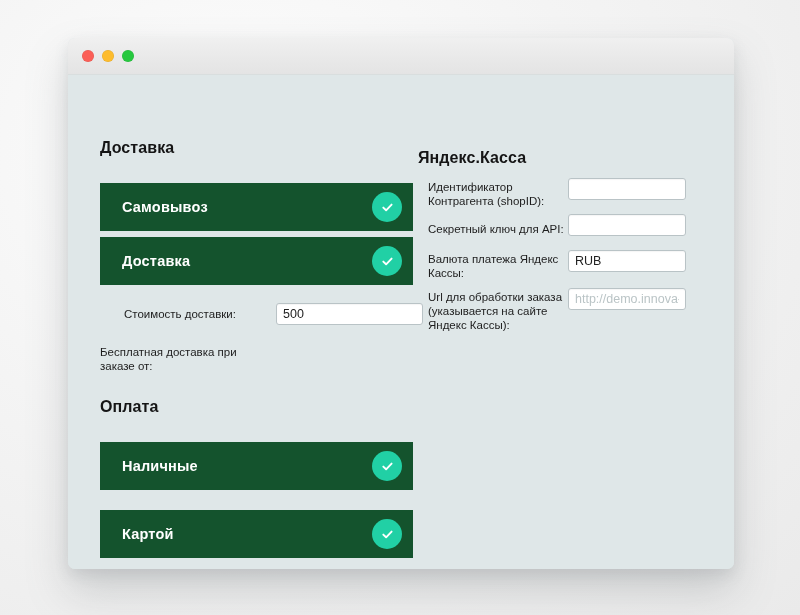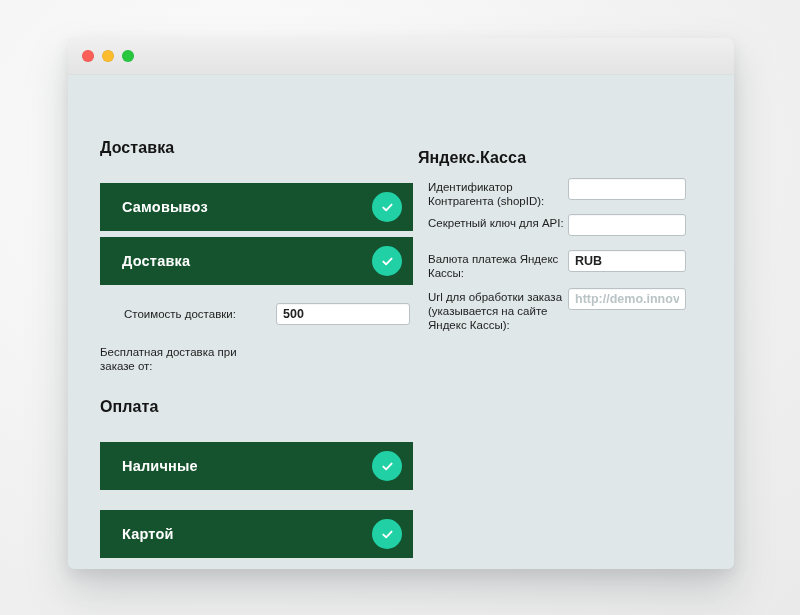--- a/index.html
+++ b/index.html
@@ -124,38 +124,37 @@
     font-size: 12.5px;
     color: #222;
     background: #ffffff;
     border: 1px solid #b9c3c6;
     border-radius: 3px;
     height: 22px;
     box-sizing: border-box;
     padding: 0 6px;
     outline: none;
     box-shadow: inset 0 1px 1px rgba(0,0,0,0.04);
-    font-weight: bold;
   }
   .text-input::placeholder { color: #bac4c6; }
 
   
   #row-delivery-cost { left: 16px; top: 228px; margin-left: 24px; }
   #row-free-from     { left: 16px; top: 266px; }
   #row-delivery-cost .field-label,
   #row-free-from .field-label { width: 152px; padding-top: 4px; }
   #row-delivery-cost .text-input,
-  #row-free-from .text-input { width: 134px; }
+  #row-free-from .text-input { width: 147px; }
 
   
   #right-column .field-row { left: 10px; }
   #right-column .field-label { width: 140px; padding-top: 2px; }
   #right-column .text-input  { width: 118px; }
   #row-shop-id     { top: 103px; }
-  #row-secret-key  { top: 139px; }
+  #row-secret-key  { top: 139px; align-items: flex-end; }
   #row-currency    { top: 175px; }
   #row-order-url   { top: 213px; }
 </style>
 </head>
 <body>
 
 <div id="app-window">
 
   <div id="title-bar">
     <span class="traffic-light tl-close"></span>

